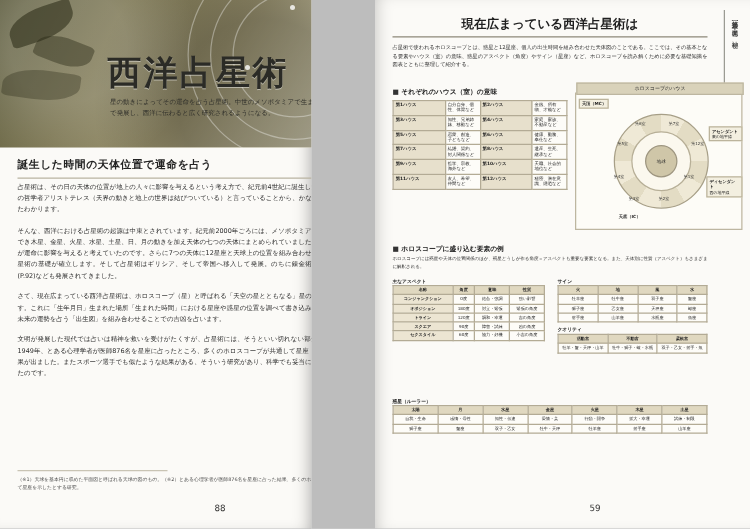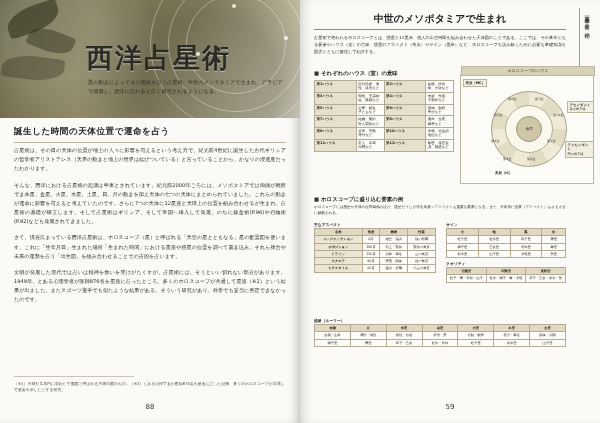--- a/index.html
+++ b/index.html
@@ -1,19 +1,19 @@
 <!DOCTYPE html>
 <html><head>
 <meta charset="utf-8">
 <style>
   html,body{margin:0;padding:0;background:#cfcfcf;}
   body{font-family:"DejaVu Sans","Liberation Sans",sans-serif;}
   .spread{position:relative;width:600px;height:423px;background:#bdbdbd;overflow:hidden;}
   .page{position:absolute;top:0;height:423px;background:#fbfaf7;overflow:hidden;}
-  .page-left{left:0;width:300px;box-shadow:inset -8px 0 14px -8px rgba(0,0,0,.35);}
+  .page-left{left:0;width:249px;box-shadow:inset -8px 0 14px -8px rgba(0,0,0,.35);}
   .page-right{left:300px;width:300px;box-shadow:inset 8px 0 14px -8px rgba(0,0,0,.25);}
 
   
   .hero{position:absolute;left:0;top:0;width:300px;height:118px;overflow:hidden;
         background:linear-gradient(120deg,#5b5a3c 0%,#7a7450 28%,#9c9470 55%,#c9c3a4 80%,#e8e4d2 100%);}
   .hero .veil{position:absolute;inset:0;background:
       radial-gradient(circle at 18% 30%, rgba(255,255,255,.18) 0 18%, rgba(0,0,0,0) 40%),
       radial-gradient(circle at 70% 70%, rgba(0,0,0,.25) 0 30%, rgba(0,0,0,0) 60%);}
   .hero .ring{position:absolute;border:1px solid rgba(255,255,255,.35);border-radius:50%;}
   .r1{left:150px;top:-42px;width:170px;height:170px;}
@@ -27,21 +27,21 @@
   .hero-sub{position:absolute;left:88px;top:78px;width:200px;font-size:5.2px;line-height:1.7;color:#2f2f2a;}
 
   .lead-band{position:absolute;left:14px;top:126px;width:272px;}
   .lead-title{font-size:8.6px;font-weight:bold;color:#232323;letter-spacing:.5px;
      font-family:"DejaVu Serif","Liberation Serif",serif;}
   .lead-rule{height:1px;background:#b9b4a2;margin-top:4px;}
   .body-col{position:absolute;left:14px;top:146px;width:272px;font-size:5.15px;line-height:1.78;color:#2c2c2c;text-align:justify;}
   .body-col p{margin:0 0 7px 0;}
   .footnote{position:absolute;left:14px;bottom:30px;width:272px;font-size:3.9px;line-height:1.55;color:#4a4a4a;}
   .footnote .fn-rule{height:1px;background:#c9c4b4;margin-bottom:4px;width:120px;}
-  .pageno{position:absolute;bottom:12px;width:300px;text-align:center;font-size:7px;color:#333;}
+  .pageno{position:absolute;bottom:12px;width:300px;text-align:center;font-size:7px;color:#333;margin-left:26px;}
 
   
   .r-tab{position:absolute;right:4px;top:8px;width:16px;height:78px;border-left:1px solid #9b9b93;}
   .r-tab span{display:block;font-size:5.2px;color:#333;writing-mode:vertical-rl;margin:4px auto 0;letter-spacing:1px;}
   .r-tab .tab-chap{font-weight:bold;}
   .r-title{position:absolute;left:14px;top:12px;width:252px;text-align:center;font-size:10px;font-weight:bold;color:#1f1f1f;
      font-family:"DejaVu Serif","Liberation Serif",serif;}
   .r-title-rule{position:absolute;left:14px;top:29px;width:252px;height:1px;background:#8d887a;}
   .r-lead{position:absolute;left:14px;top:34px;width:252px;font-size:4.2px;line-height:1.72;color:#2d2d2d;text-align:justify;}
 
@@ -117,21 +117,21 @@
     </div>
     <div class="pageno">88</div>
   </div>
 
   <div class="page page-right">
     <div class="r-tab">
       <span class="tab-chap">第一章</span>
       <span>魔術と神秘</span>
     </div>
 
-    <div class="r-title">中世のメソポタミアで生まれ</div>
+    <div class="r-title">現在広まっている西洋占星術は</div>
     <div class="r-title-rule"></div>
     <div class="r-lead">占星術で使われるホロスコープとは、惑星と12星座、個人の出生時間を組み合わせた天体図のことである。ここでは、その基本となる要素やハウス（室）の意味、惑星のアスペクト（角度）やサイン（星座）など、ホロスコープを読み解くために必要な基礎知識を図表とともに整理して紹介する。</div>
 
     <div class="blk" style="left:14px;top:70px;width:140px;">
       <p class="sec-h">それぞれのハウス（室）の意味</p>
     </div>
 
     <div class="blk" style="left:14px;top:80px;width:140px;">
       <table class="zt">
           <tbody>

